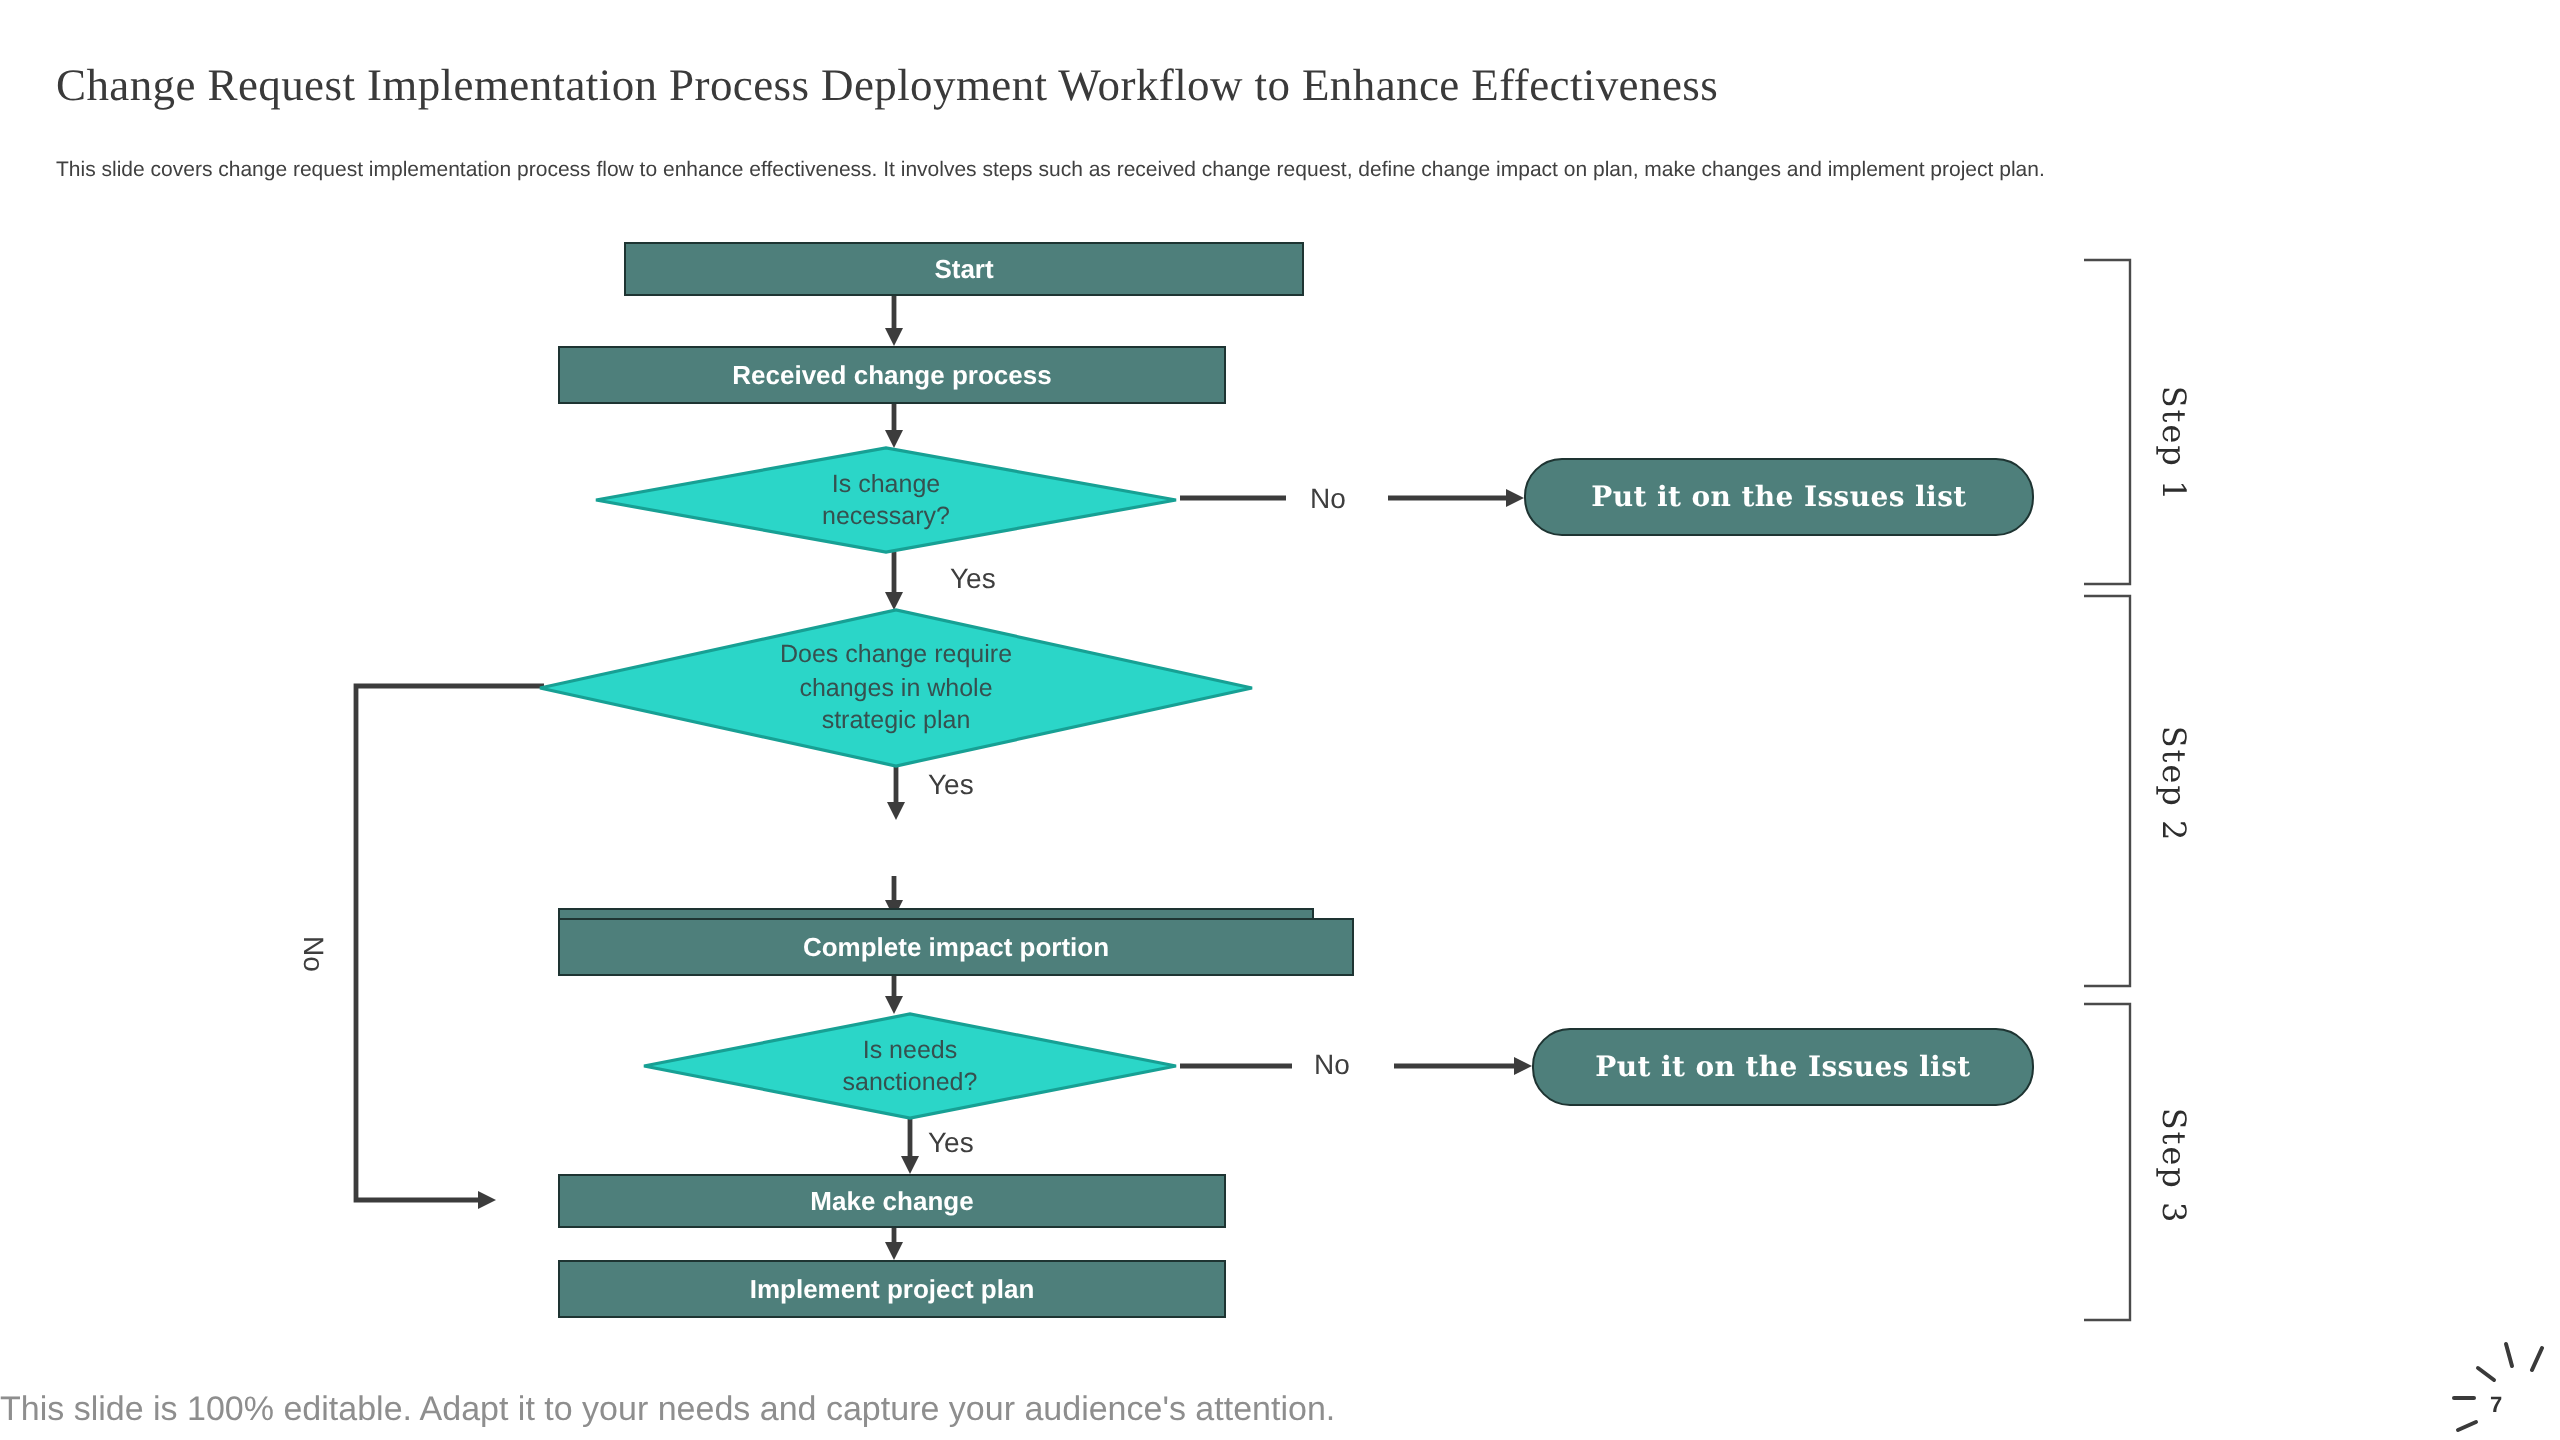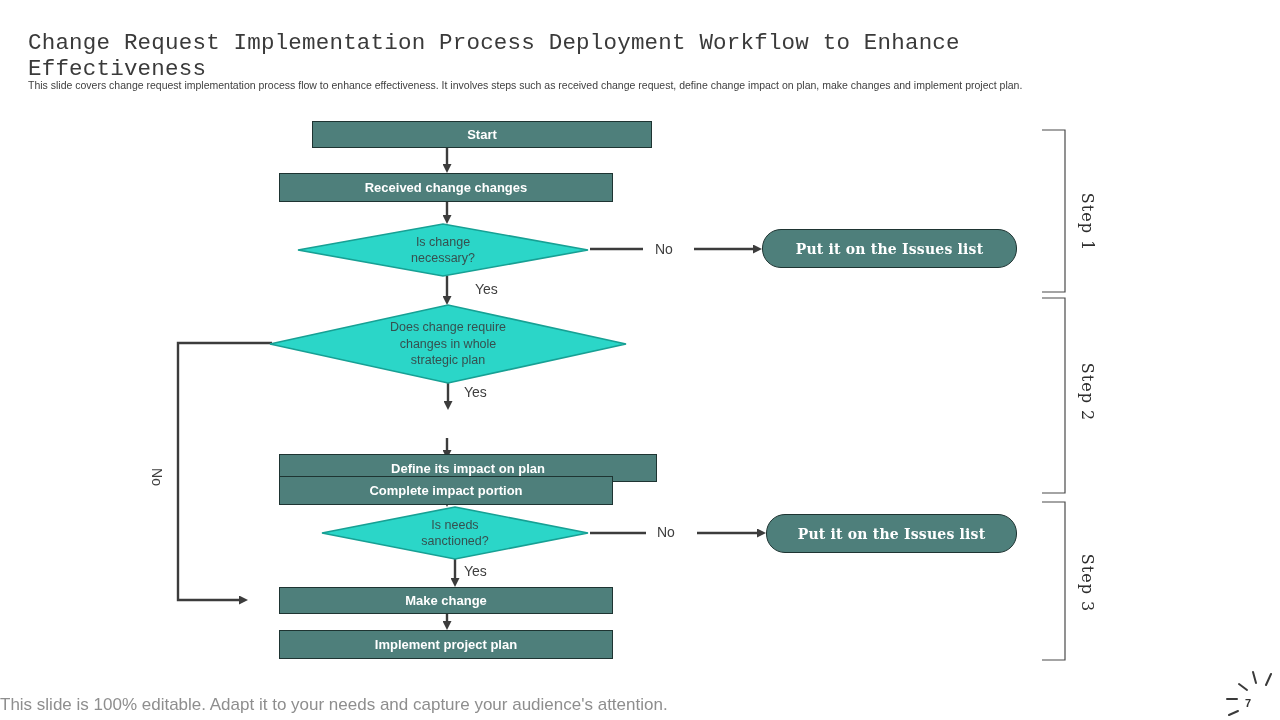--- a/index.html
+++ b/index.html
@@ -1,21 +1,21 @@
 <!DOCTYPE html>
 <html style="--box-fill: #4e7f7b; --box-border: #1e3432; --diamond-fill: #2bd6c8; --diamond-border: #17a094; --arrow: #3c3c3c;"><head>
 <meta charset="utf-8">
 <style>
   * { margin:0; padding:0; box-sizing:border-box; }
   html,body { background:#ffffff; }
   body { width:1280px; height:720px; font-family:"Liberation Sans", sans-serif; }
   #slide { position:relative; width:1280px; height:720px; background:#fff; overflow:hidden; }
 
   .title { position:absolute; left:28px; top:30px; width:1120px;
-           font-family:Liberation Mono, monospace; font-size:22.5px; font-weight:400;
+           font-family:Liberation Serif, serif; font-size:22.5px; font-weight:400;
            color:#3a3a3a; letter-spacing:0.2px; }
   .subtitle { position:absolute; left:28px; top:79px; width:1040px;
               font-size:10.5px; color:#404040; }
 
   svg.layer { position:absolute; left:0; top:0; width:1280px; height:720px; }
   .connector { stroke:var(--arrow); stroke-width:2.4; fill:none; }
   .diamond-shape { fill:var(--diamond-fill); stroke:var(--diamond-border); stroke-width:1.6; }
   .bracket { stroke:#4a4a4a; stroke-width:1.2; fill:none; }
   .sparkle { stroke:#3a3a3a; stroke-width:2; stroke-linecap:round; }
   #arrowhead path { fill:var(--arrow); }
@@ -86,23 +86,23 @@
     <g class="sparkle">
       <line x1="1253" y1="672" x2="1256" y2="683"></line>
       <line x1="1271" y1="674" x2="1266" y2="685"></line>
       <line x1="1239" y1="684" x2="1247" y2="690"></line>
       <line x1="1227" y1="699" x2="1237" y2="699"></line>
       <line x1="1229" y1="715" x2="1238" y2="711"></line>
     </g>
   </svg>
 
   <div class="flow-box" style="left:276px; top:121px; width:340px; height:27px;margin-left:36px;">Start</div>
-  <div class="flow-box" style="left:279px; top:173px; width:334px; height:29px;">Received change changes</div>
+  <div class="flow-box" style="left:279px; top:173px; width:334px; height:29px;">Received change process</div>
   <div class="flow-box" style="left:279px; top:410px; width:378px; height:28px;margin-top:44px;">Define its impact on plan</div>
-  <div class="flow-box" style="left:279px; top:476px; width:334px; height:29px;">Complete impact portion</div>
+  <div class="flow-box" style="left:279px; top:459px; width:398px; height:29px;">Complete impact portion</div>
   <div class="flow-box" style="left:279px; top:587px; width:334px; height:27px;">Make change</div>
   <div class="flow-box" style="left:279px; top:630px; width:334px; height:29px;">Implement project plan</div>
   <div class="flow-box issues-box" style="left:762px; top:229px; width:255px; height:39px;">Put it on the Issues list</div>
   <div class="flow-box issues-box" style="left:766px; top:514px; width:251px; height:39px;">Put it on the Issues list</div>
 
   <div class="diamond-label" style="left:298px; top:224px; width:290px; height:52px;">
     <span style="width:85px;">Is change necessary?</span>
   </div>
   <div class="diamond-label" style="left:270px; top:305px; width:356px; height:78px;">
     <span style="width:145px;">Does change require changes in whole strategic plan</span>

